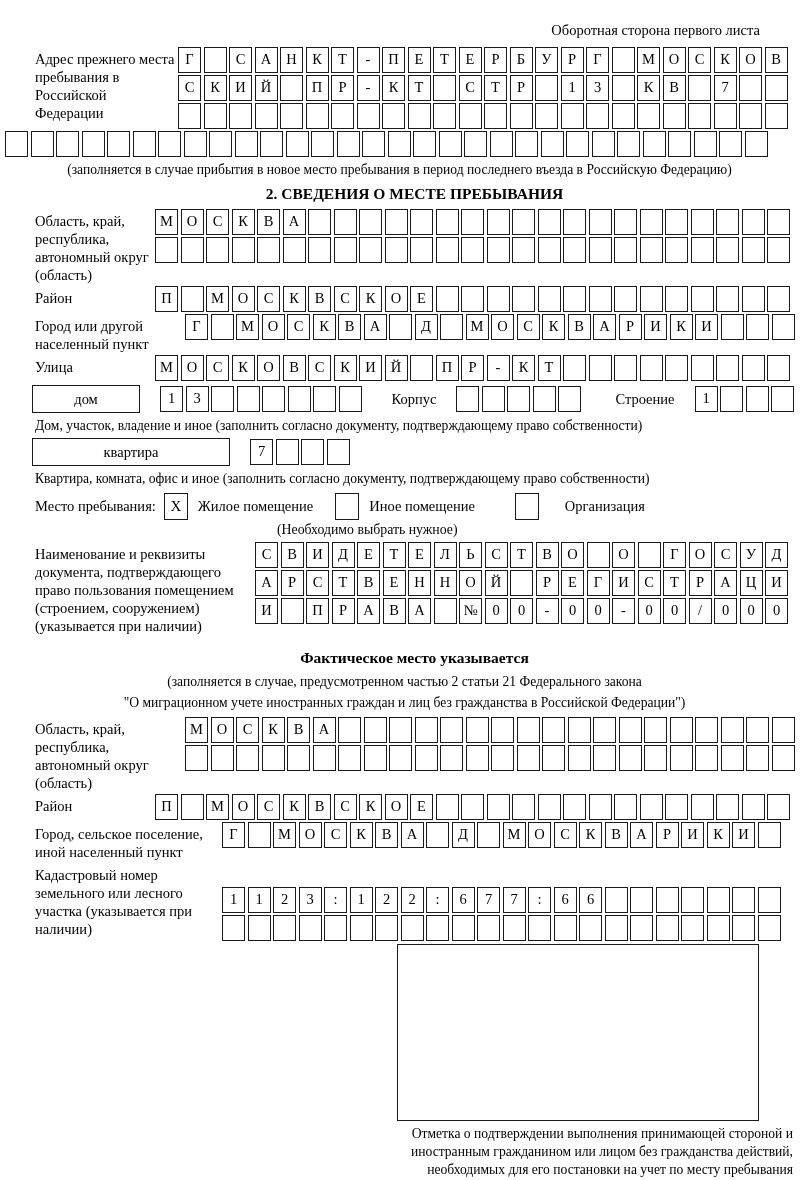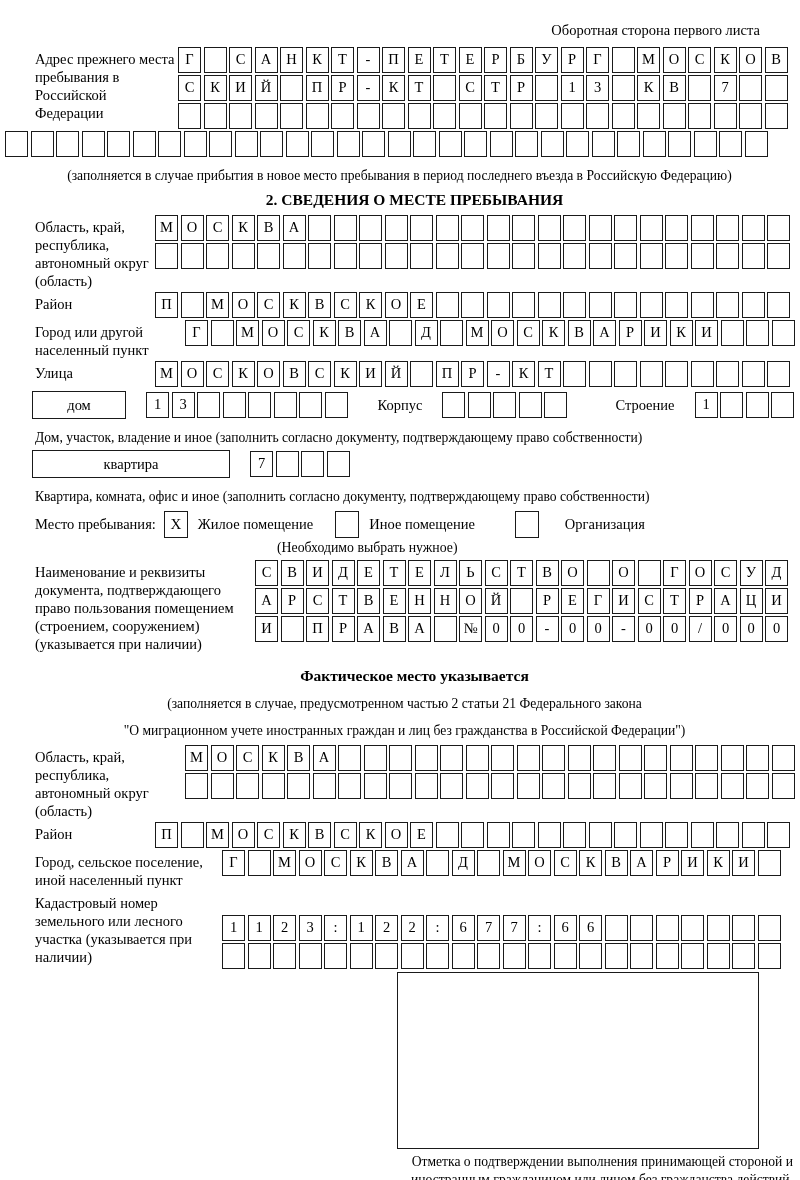--- a/index.html
+++ b/index.html
@@ -7,21 +7,21 @@
        font-family:"Liberation Serif", serif;}
   .page{box-sizing:border-box;width:800px;height:1180px;padding:6px 6px 0 35px;}
   .header-note{margin-top:16px;padding-right:34px;text-align:right;font-size:14.5px;}
 
   .frow{display:flex;align-items:flex-start;margin-bottom:2px;}
   .flabel{flex:0 0 auto;font-size:14.5px;line-height:18px;padding-top:3px;}
   .cellrows{display:flex;flex-direction:column;gap:2px;}
   .cells{display:flex;gap:2.5px;}
   .cell{flex:0 0 23px;width:23px;height:26px;box-sizing:border-box;
         border:1.6px solid #1a1a1a;font-size:14.5px;line-height:23px;text-align:center;}
-  .caption{font-size:13.6px;line-height:17px;margin:10px 0 3px 0;}
+  .caption{font-size:13.6px;line-height:17px;margin:4px 0 3px 0;}
   .caption-center{text-align:center;}
   .sec-title{text-align:center;font-weight:bold;font-size:15.5px;margin:7px 0 6px 0;}
 
   .typebox{box-sizing:border-box;border:1.6px solid #1a1a1a;height:28px;
            display:flex;align-items:center;justify-content:center;font-size:14.5px;}
   .inline-label{font-size:14.5px;line-height:28px;}
   .hrow{display:flex;align-items:center;gap:20px;margin:4px 0 2px 0;}
 
   .chk-row{display:flex;align-items:center;margin:6px 0 2px 0;font-size:14.5px;}
   .chk{width:24px;height:27px;box-sizing:border-box;border:1.6px solid #1a1a1a;
@@ -326,21 +326,21 @@
         <div class="cell"></div>
       </div>
     <div class="inline-label" style="margin-left:10px;">Корпус</div>
     <div class="cells">
         <div class="cell"></div>
         <div class="cell"></div>
         <div class="cell"></div>
         <div class="cell"></div>
         <div class="cell"></div>
       </div>
-    <div class="inline-label" style="margin-left:28px;">Строение</div>
+    <div class="inline-label" style="margin-left:14px;">Строение</div>
     <div class="cells">
         <div class="cell">1</div>
         <div class="cell"></div>
         <div class="cell"></div>
         <div class="cell"></div>
       </div>
   </div>
   <div class="caption">Дом, участок, владение и иное (заполнить согласно документу, подтверждающему право собственности)</div>
 
   <div class="hrow">

